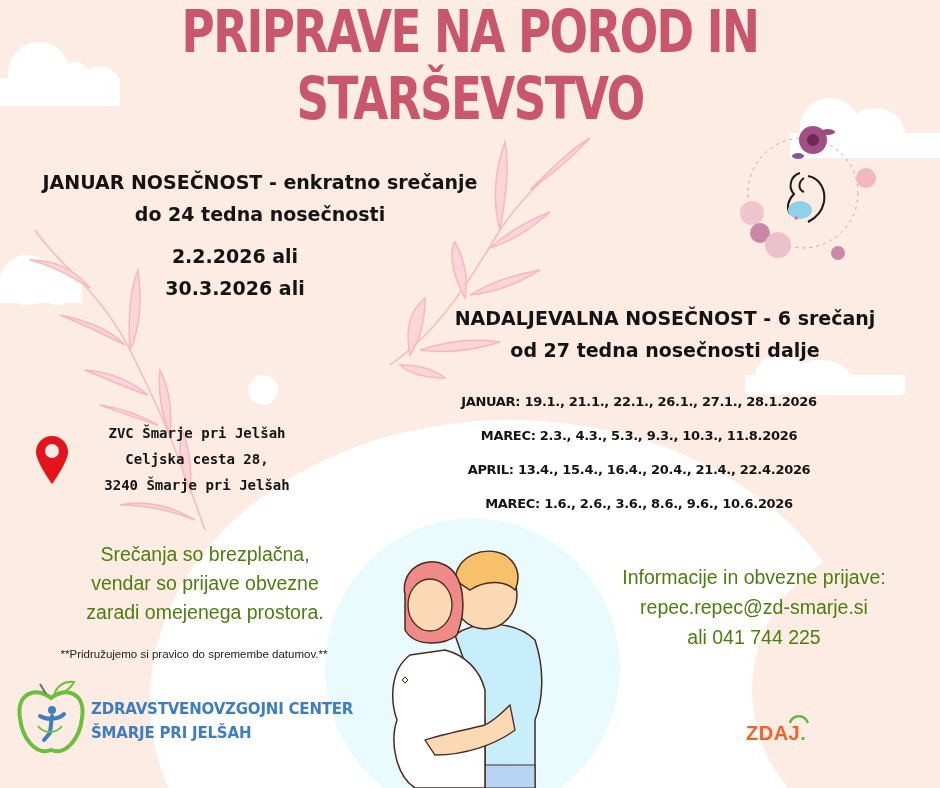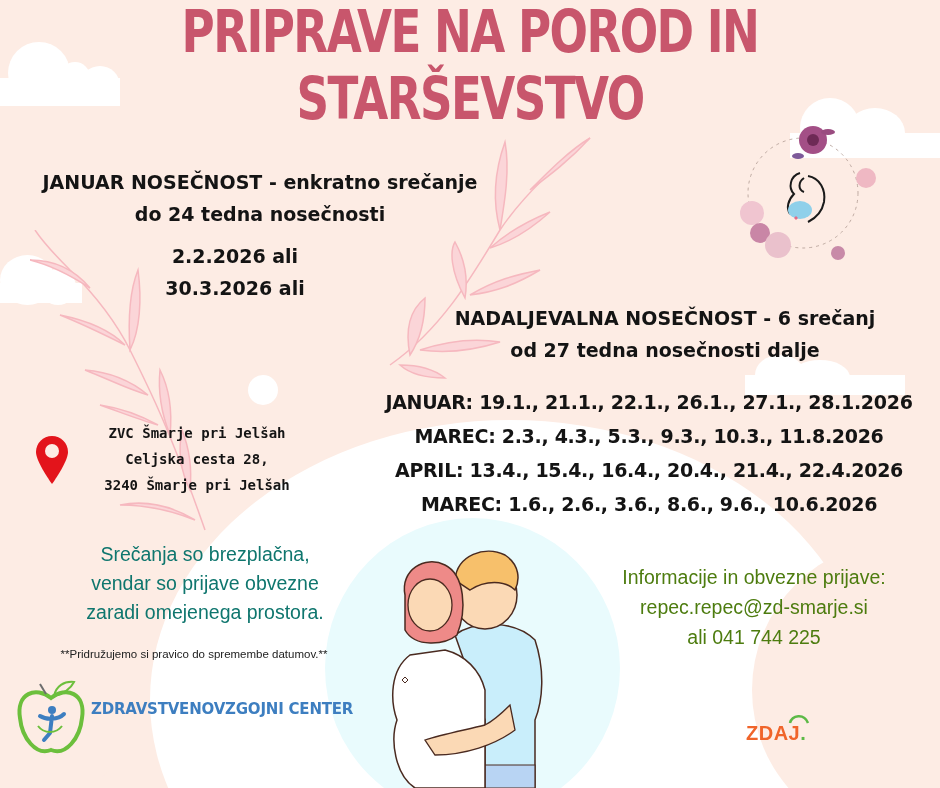--- a/index.html
+++ b/index.html
@@ -43,35 +43,35 @@
     position: absolute; text-align: center; font-weight: bold;
     font-family: "DejaVu Sans", sans-serif; color: #141414;
     line-height: 32px; font-size: 19px;
   }
 
   .dates-early {
     position: absolute; left: 120px; width: 230px; text-align: center;
     top: 240px; font-weight: bold; font-size: 19px; line-height: 32px;
   }
   .dates-late {
-    position: absolute; left: 374px; width: 550px; text-align: center;
-    top: 385px; font-weight: bold; font-size: 19px; line-height: 34px;
+    position: absolute; left: 364px; width: 550px; text-align: center;
+    top: 385px; font-weight: bold; font-size: 13px; line-height: 34px;
     letter-spacing: -0.3px;
   }
   .address {
     position: absolute; left: 92px; top: 420px; width: 210px; text-align: center;
     font-family: "DejaVu Sans Mono", monospace; font-weight: bold;
     font-size: 14px; line-height: 26px;
   }
   .pin { position: absolute; left: 36px; top: 436px; }
 
   .free {
     position: absolute; left: 40px; width: 330px; top: 540px; text-align: center;
     font-family: "Liberation Sans", sans-serif; font-size: 19.5px; line-height: 29px;
-    color: #0f766e;
+    color: #4d7c0f;
   }
   .disclaimer {
     position: absolute; left: 14px; width: 360px; top: 648px; text-align: center;
     font-family: "Liberation Sans", sans-serif; font-size: 11.5px; color: #222;
   }
   .info {
     position: absolute; left: 568px; width: 372px; top: 562px; text-align: center;
     font-family: "Liberation Sans", sans-serif; font-size: 19.5px; line-height: 30px;
     color: #4d7c0f;
   }
@@ -236,20 +236,21 @@
 <svg class="org-logo" width="70" height="80" viewBox="0 0 70 80">
   <path d="M35 20 C20 8 0 15 4 40 C6 60 20 78 35 72 C50 78 64 60 66 40 C70 15 50 8 35 20 Z" fill="none" stroke="#6cbf3c" stroke-width="4"></path>
   <path d="M38 18 C40 8 48 3 58 4 C54 12 46 16 38 18 Z" fill="none" stroke="#6cbf3c" stroke-width="2"></path>
   <path d="M30 16 L24 6" stroke="#6d6d6d" stroke-width="2"></path>
   <circle cx="36" cy="32" r="4" fill="#3d7ec0"></circle>
   <path d="M24 38 C30 42 42 42 48 36 M36 38 L34 55 M34 55 L28 62" stroke="#3d7ec0" stroke-width="4" fill="none" stroke-linecap="round"></path>
   <path d="M22 48 C28 56 40 56 46 48" stroke="#6cbf3c" stroke-width="2" fill="none"></path>
 </svg>
 <div class="org-name">
   <div>ZDRAVSTVENOVZGOJNI CENTER</div>
+  <div>ŠMARJE PRI JELŠAH</div>
 </div>
 
 <div class="zdaj">
   <span>ZDAJ</span><span style="color:#5cb946;">.</span>
 </div>
 <svg class="abs" style="left:788px; top:713px;" width="22" height="12" viewBox="0 0 22 12">
   <path d="M2 10 C4 2 16 0 20 10" fill="none" stroke="#5cb946" stroke-width="2.5"></path>
 </svg>
 
 </body></html>

